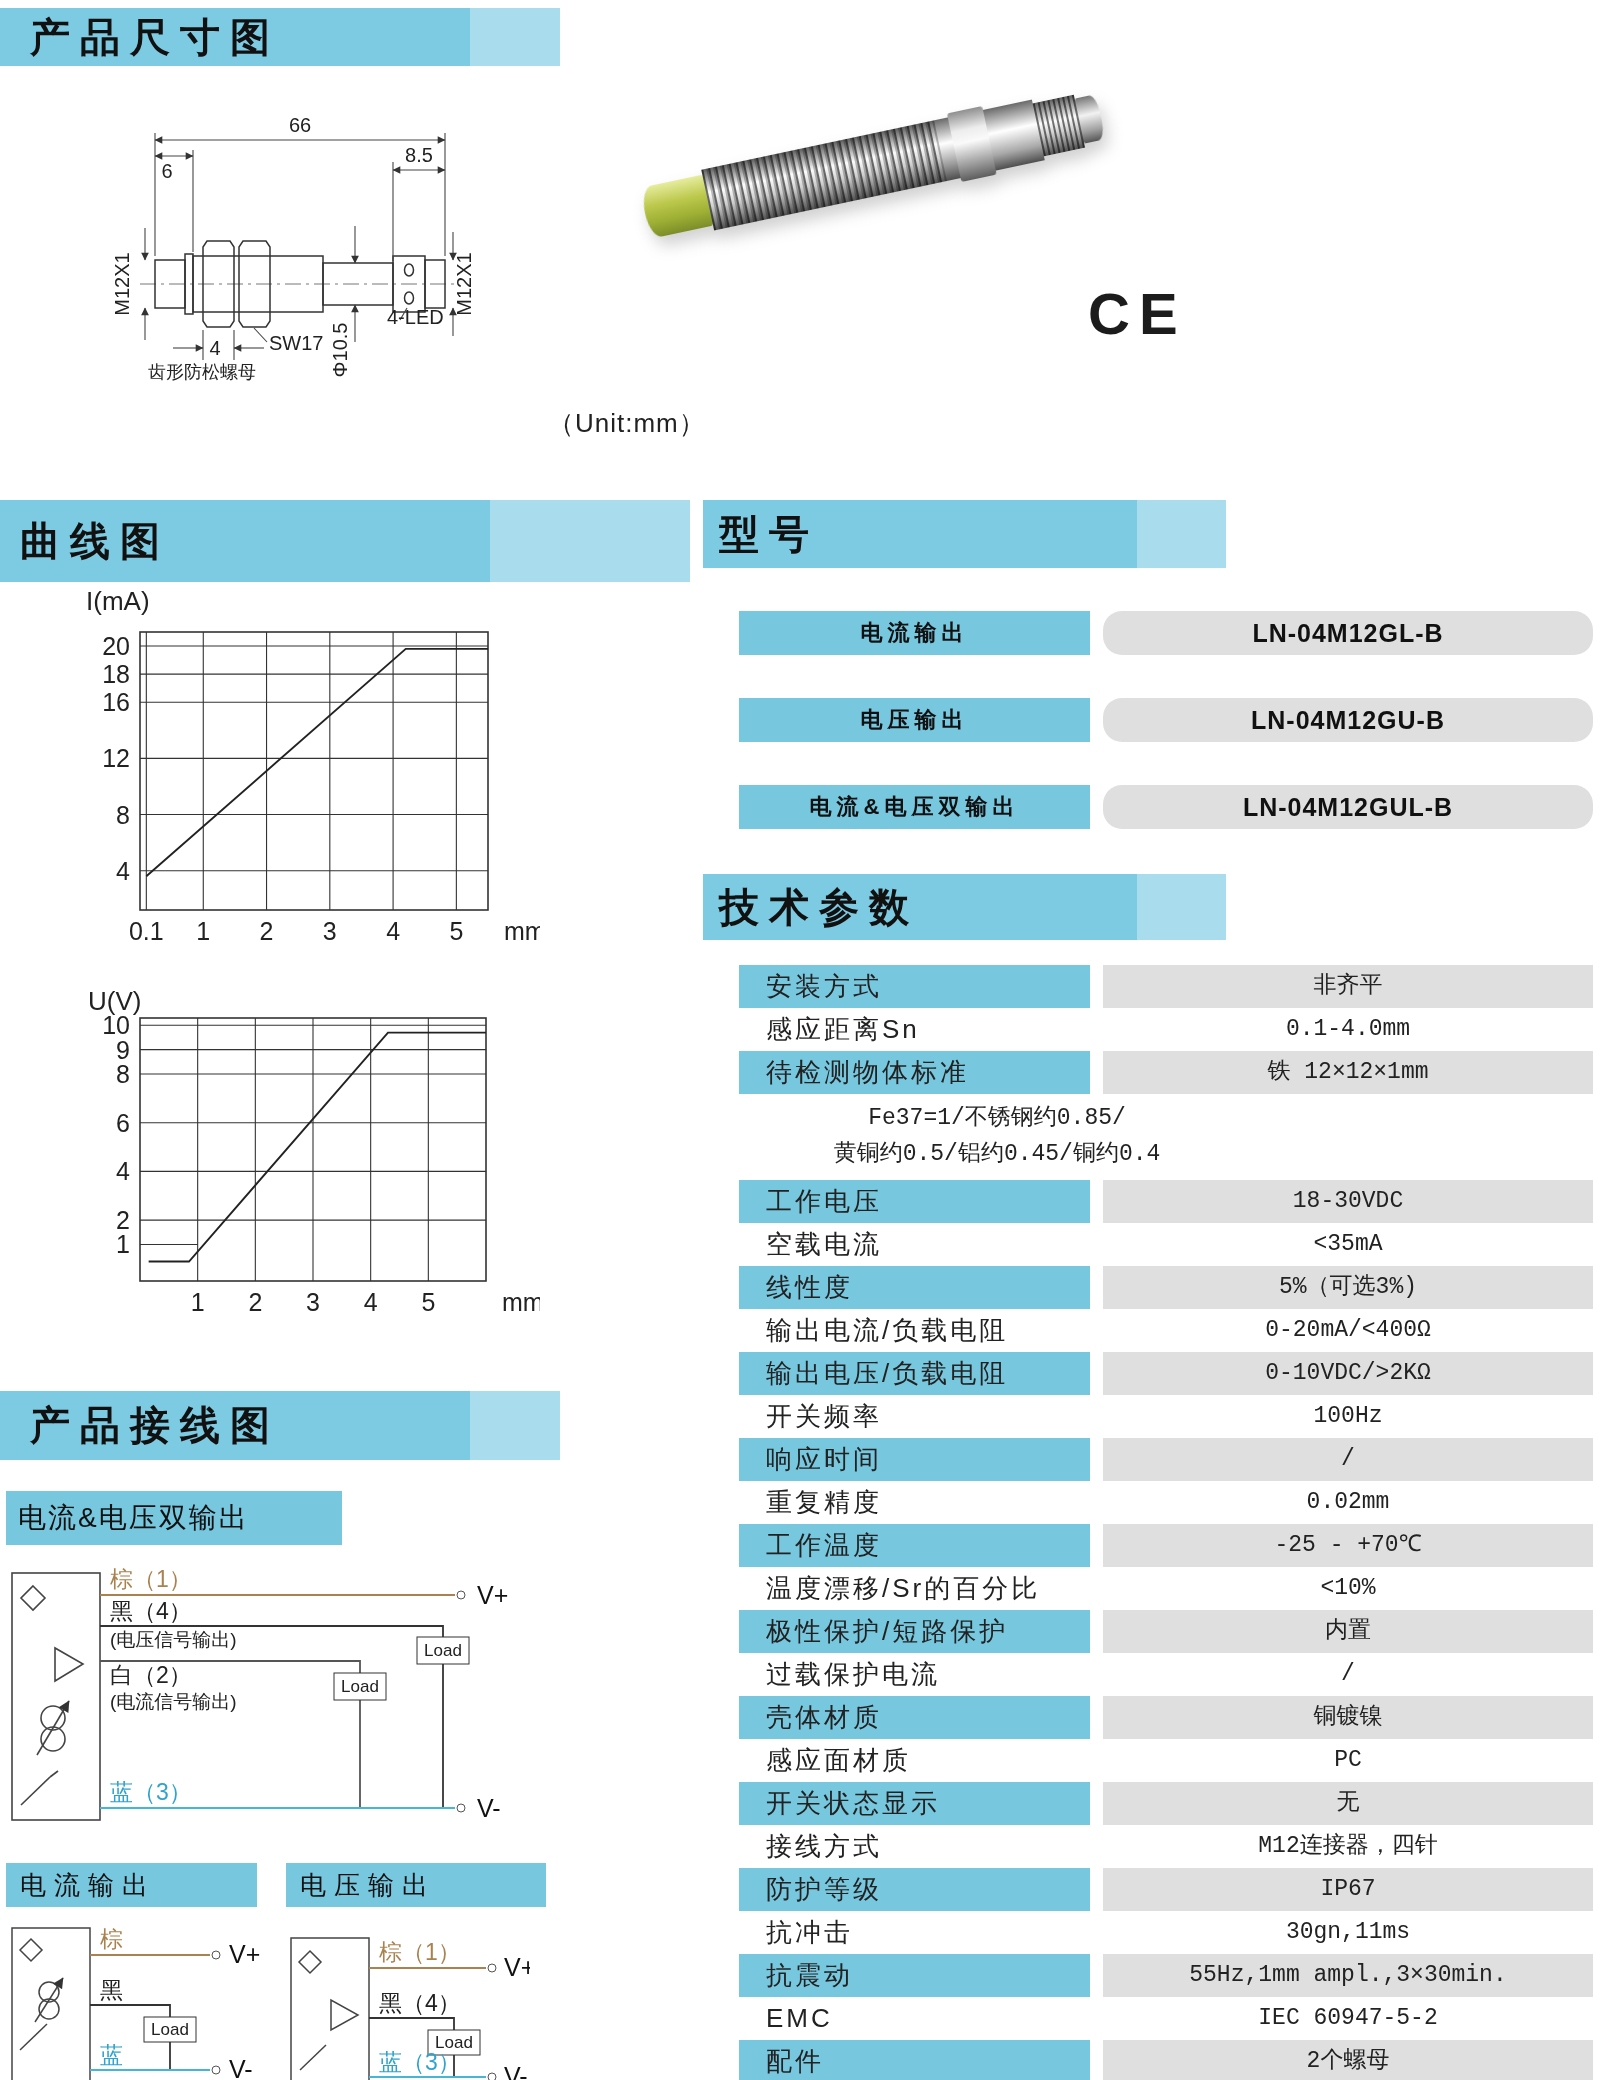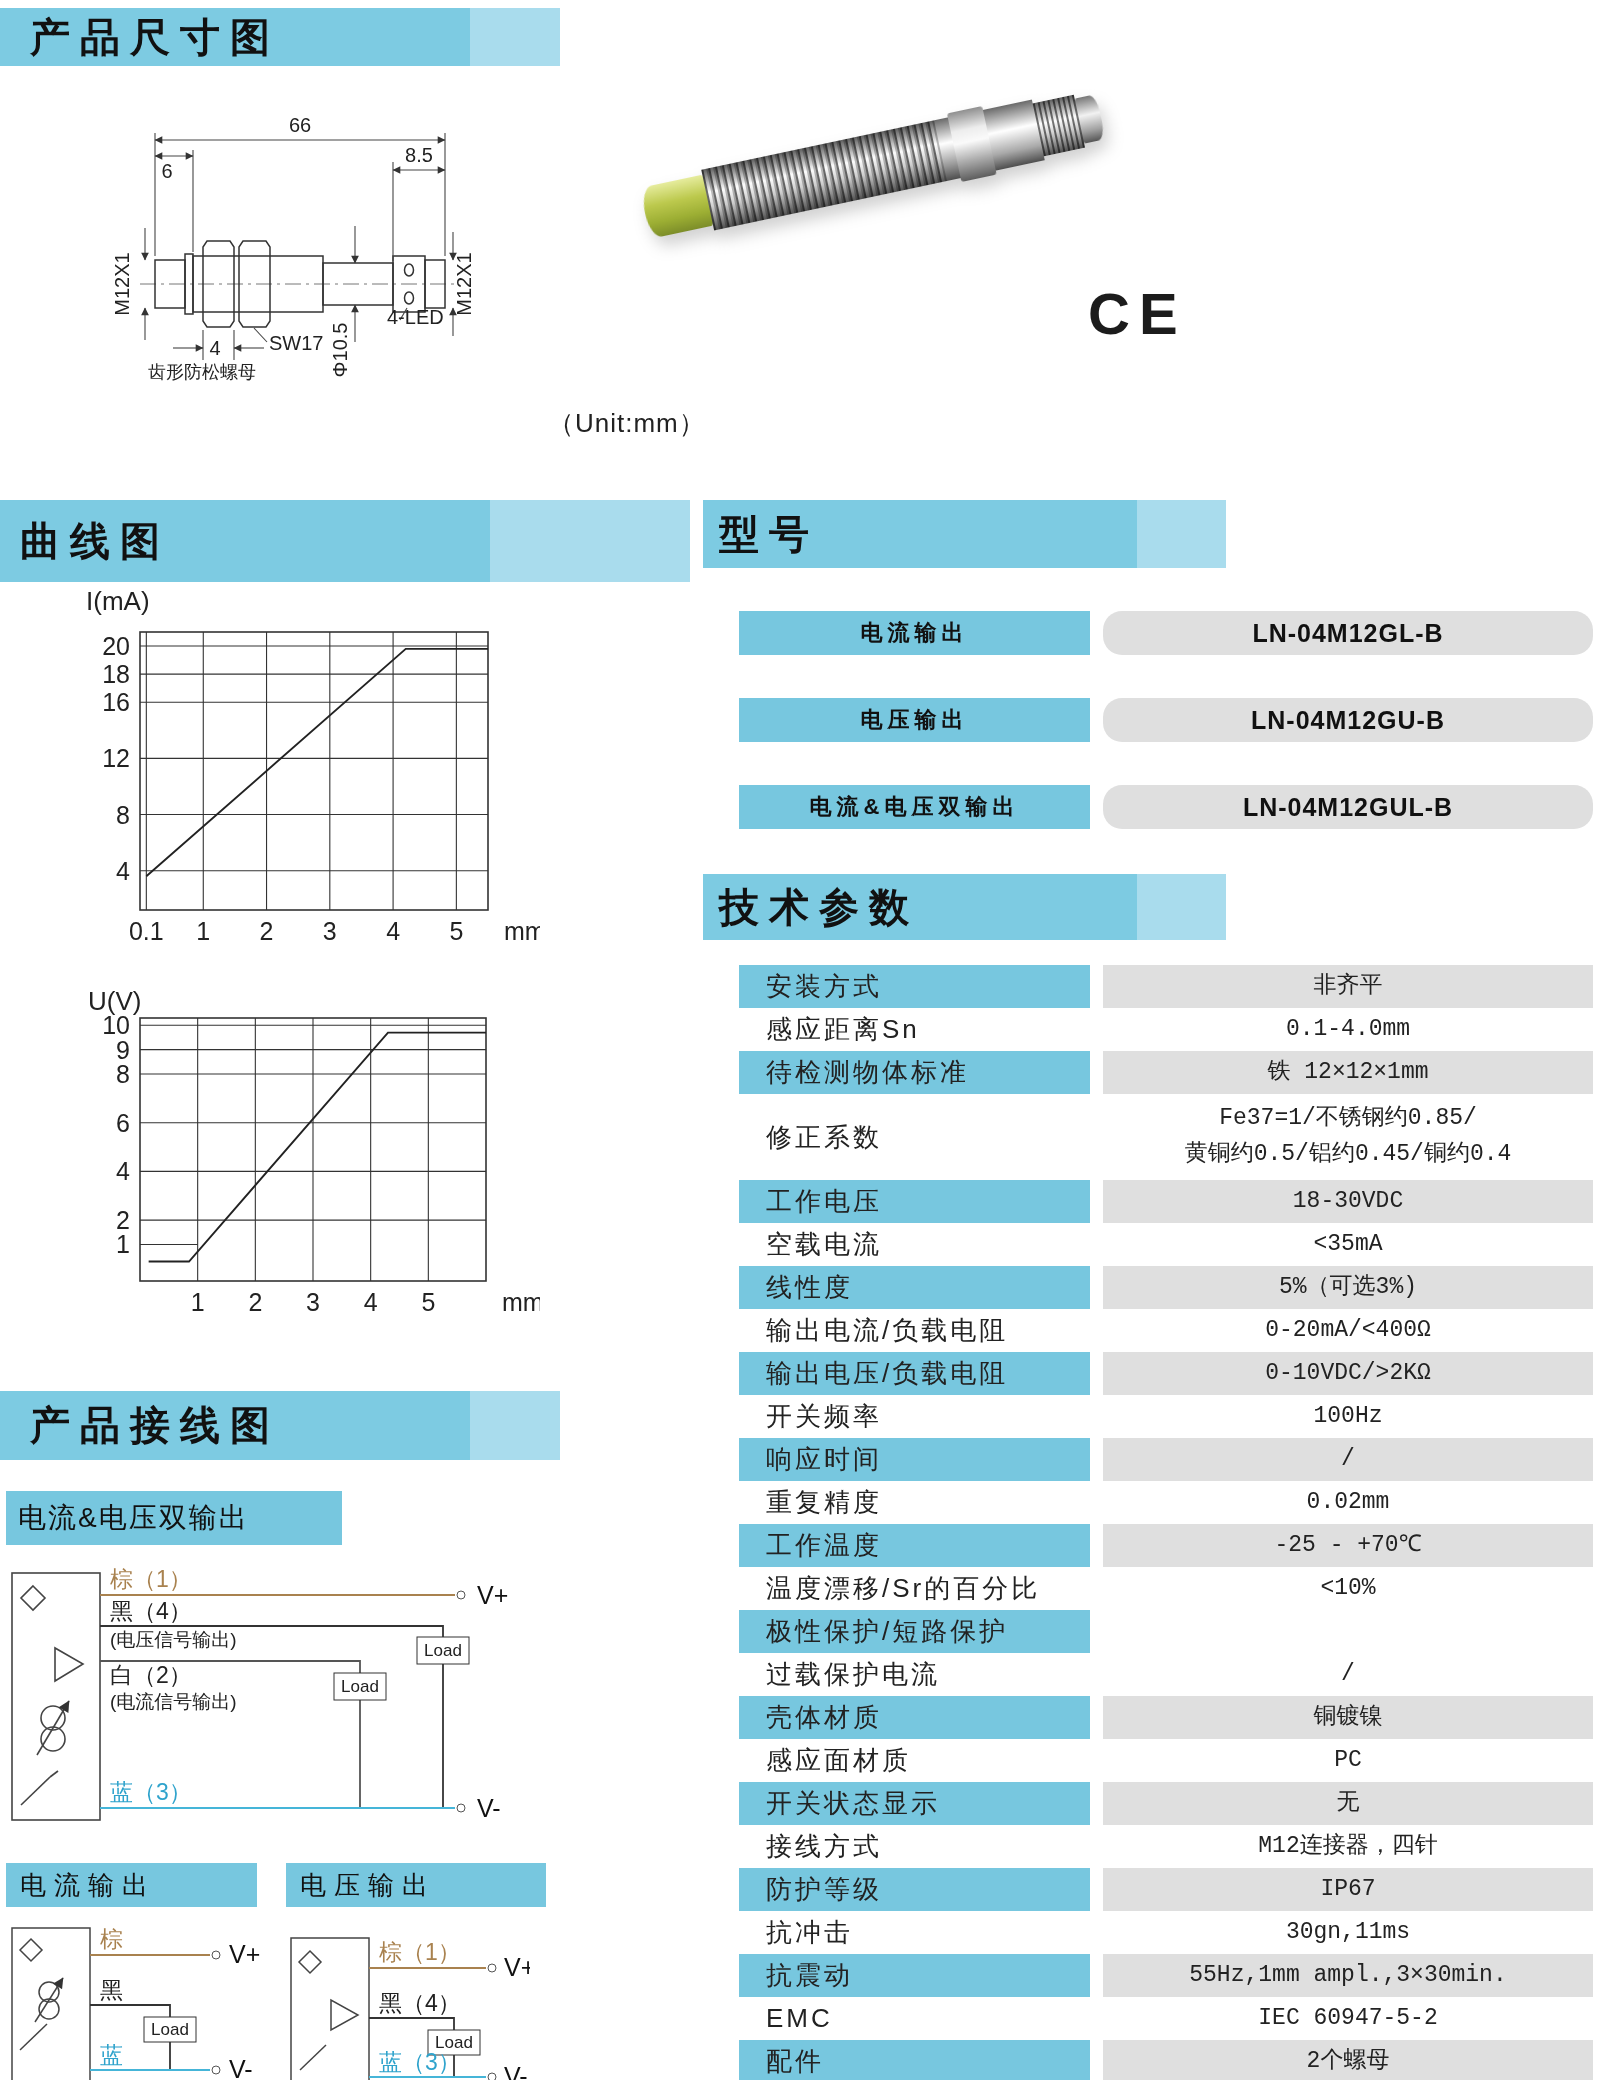--- a/index.html
+++ b/index.html
@@ -259,21 +259,20 @@
       </div>
       <div class="srow">
         <div class="sl">感应距离Sn</div>
         <div class="sv">0.1-4.0mm</div>
       </div>
       <div class="srow c">
         <div class="sl">待检测物体标准</div>
         <div class="sv">铁 12×12×1mm</div>
       </div>
       <div class="srow h2">
-        <div class="sl">修正系数</div>
         <div class="sv">Fe37=1/不锈钢约0.85/
 黄铜约0.5/铝约0.45/铜约0.4</div>
       </div>
       <div class="srow c">
         <div class="sl">工作电压</div>
         <div class="sv">18-30VDC</div>
       </div>
       <div class="srow">
         <div class="sl">空载电流</div>
         <div class="sv">&lt;35mA</div>
@@ -305,20 +304,21 @@
       <div class="srow c">
         <div class="sl">工作温度</div>
         <div class="sv">-25 - +70℃</div>
       </div>
       <div class="srow">
         <div class="sl">温度漂移/Sr的百分比</div>
         <div class="sv">&lt;10%</div>
       </div>
       <div class="srow c">
         <div class="sl">极性保护/短路保护</div>
+        <div class="sv">内置</div>
       </div>
       <div class="srow">
         <div class="sl">过载保护电流</div>
         <div class="sv">/</div>
       </div>
       <div class="srow c">
         <div class="sl">壳体材质</div>
         <div class="sv">铜镀镍</div>
       </div>
       <div class="srow">

